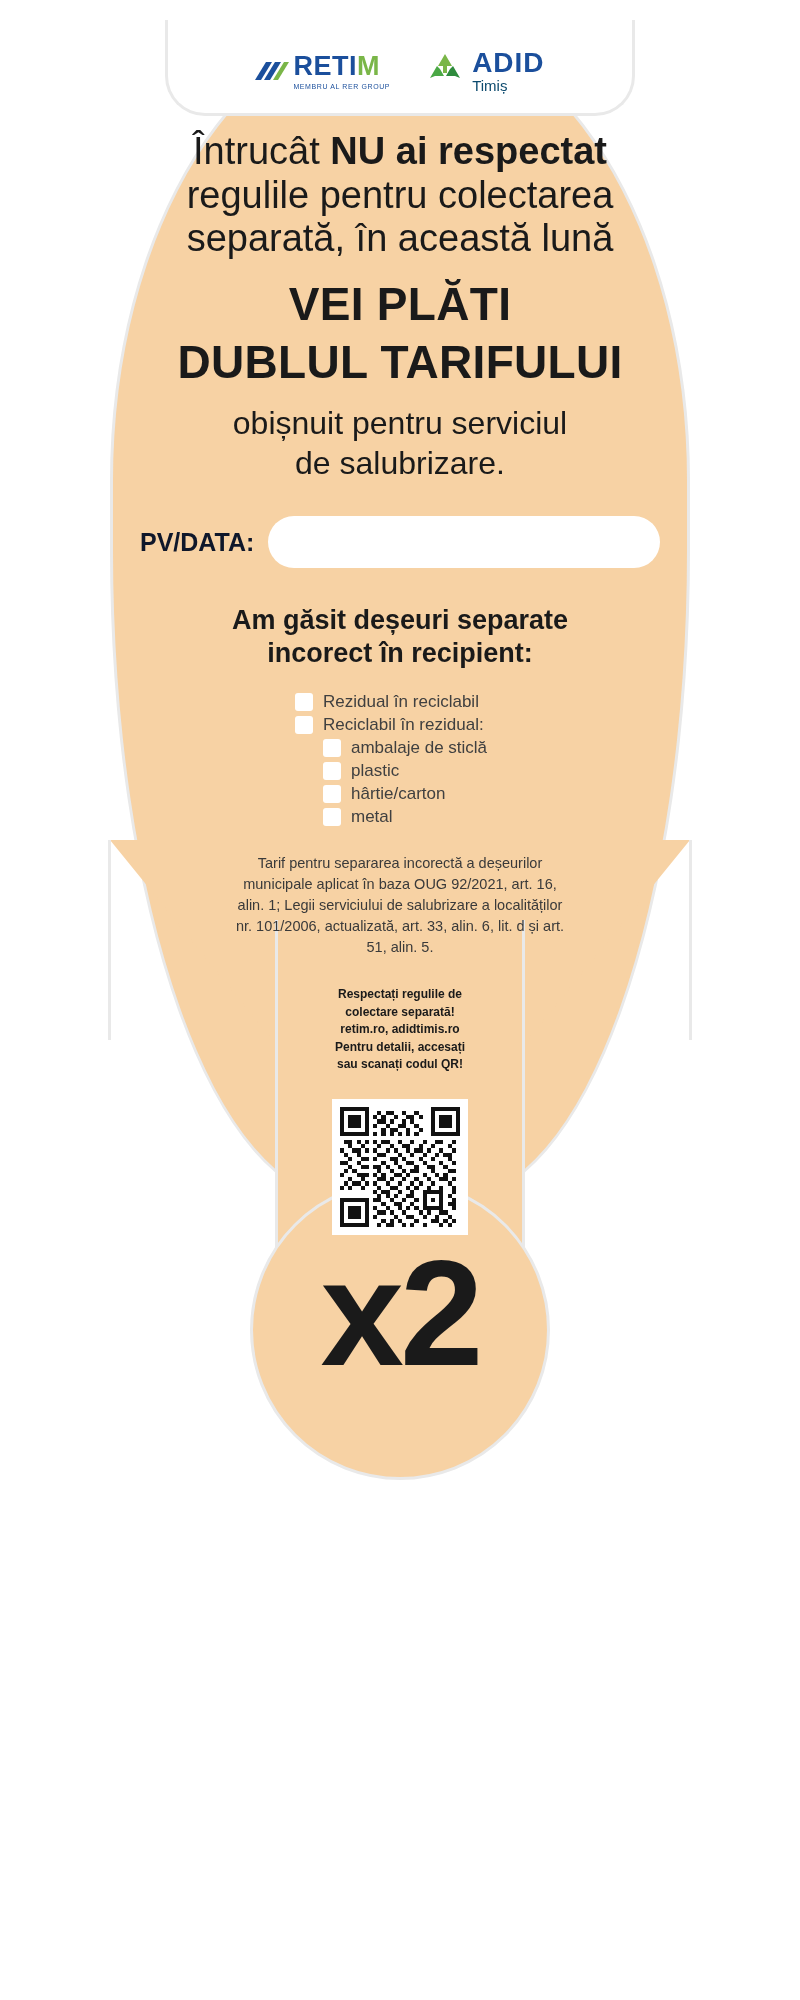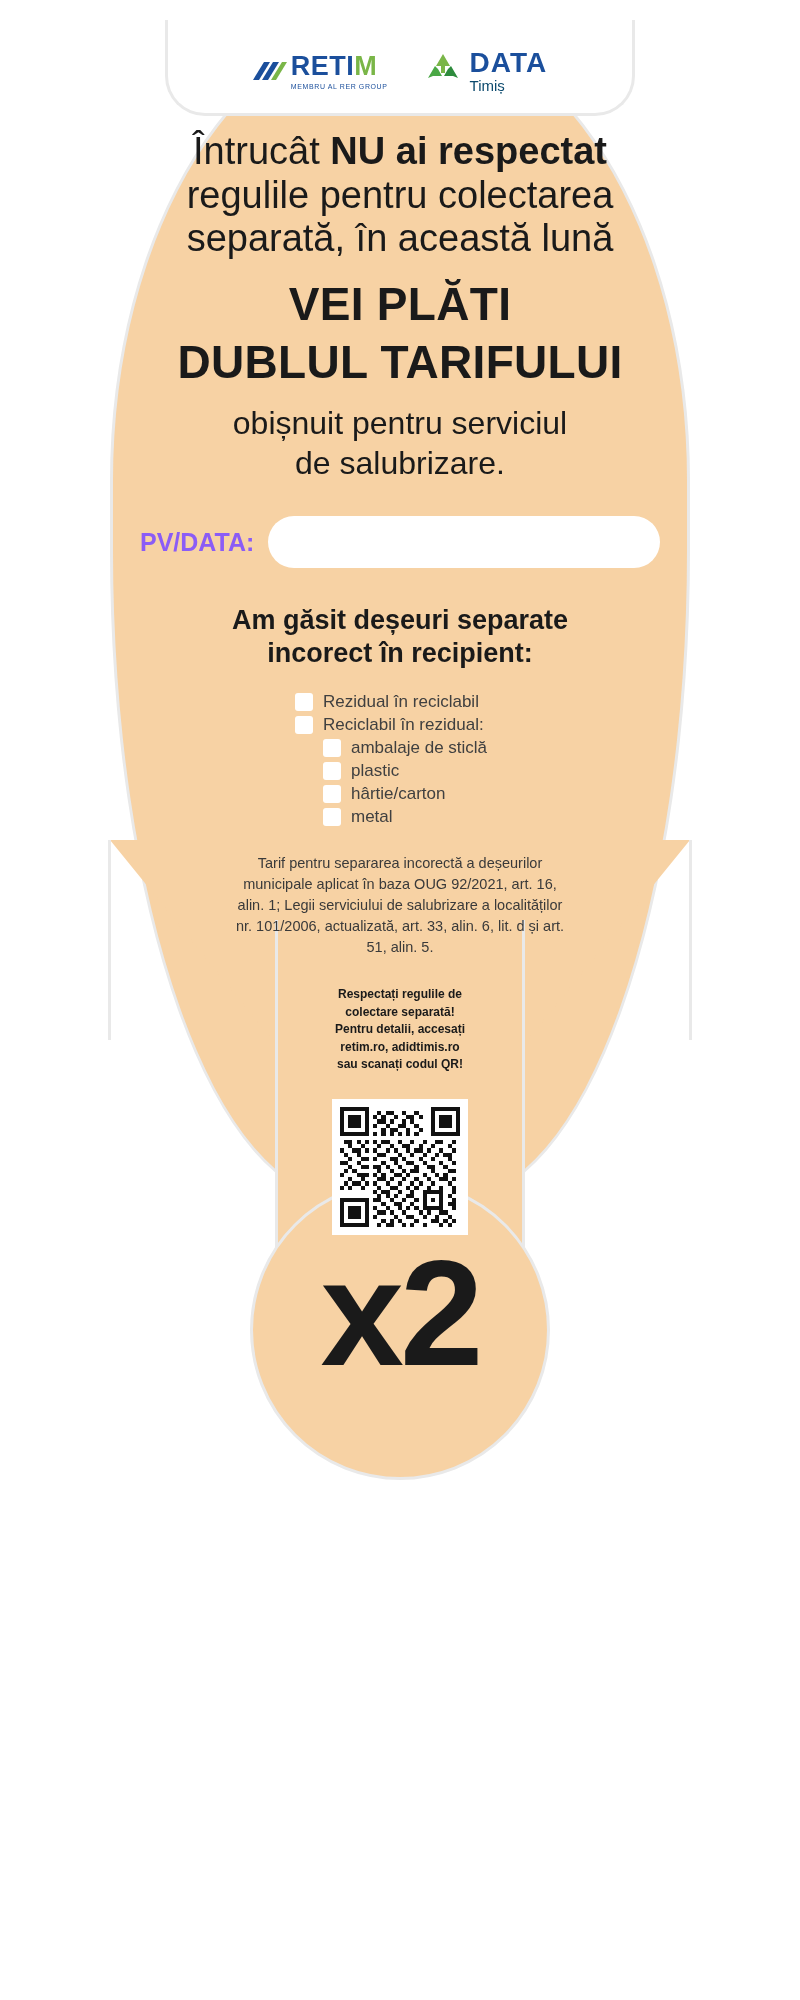--- a/index.html
+++ b/index.html
@@ -168,21 +168,21 @@
     display: flex;
     align-items: center;
     justify-content: center;
     gap: 14px;
     margin-top: 34px;
     padding: 0 30px;
   }
   .pv-label {
     font-size: 25px;
     font-weight: 700;
-    color: #8b5cf6;
+    color: #0f172a;
     white-space: nowrap;
   }
   .pv-field {
     flex: 1;
     height: 52px;
     background: #ffffff;
     border-radius: 26px;
     border: none;
     outline: none;
     font-size: 20px;
@@ -303,21 +303,21 @@
 
         <div class="logo-adid">
           <span>
             <svg width="38" height="34" viewBox="0 0 38 34">
               <path d="M19 2 L26 14 L21 14 L21 21 L17 21 L17 14 L12 14 Z" fill="#7ab648" transform="rotate(0 19 14)"></path>
               <path d="M4 26 L11 14 L14 17 L18 24 L9 24 Z" fill="#4aa845"></path>
               <path d="M34 26 L27 14 L24 17 L20 24 L29 24 Z" fill="#2e8b3d"></path>
             </svg>
           </span>
           <div class="adid-text">
-            <div class="adid-name">DATA</div>
+            <div class="adid-name">ADID</div>
             <div class="adid-sub">Timiș</div>
           </div>
         </div>
       </div>
 
       <div class="headline">
         <div class="h-line">
           <span>Întrucât </span><strong>NU ai respectat</strong>
         </div>
         <div class="h-line">regulile pentru colectarea</div>
@@ -363,22 +363,22 @@
           <span class="chk-box"></span>
           <span class="chk-label">metal</span>
         </div>
       </div>
 
       <div class="legal">Tarif pentru separarea incorectă a deșeurilor municipale aplicat în baza OUG 92/2021, art. 16, alin. 1; Legii serviciului de salubrizare a localităților nr. 101/2006, actualizată, art. 33, alin. 6, lit. d și art. 51, alin. 5.</div>
 
       <div class="cta">
         <div>Respectați regulile de</div>
         <div>colectare separată!</div>
+        <div>retim.ro, adidtimis.ro</div>
         <div>Pentru detalii, accesați</div>
-        <div>retim.ro, adidtimis.ro</div>
         <div>sau scanați codul QR!</div>
       </div>
 
       <div class="qr-holder">
         <svg width="120" height="120" viewBox="0 0 29 29" shape-rendering="crispEdges">
           <rect width="29" height="29" fill="#ffffff"></rect>
           <g fill="#111111">
 
             <rect x="0" y="0" width="7" height="1"></rect>
               <rect x="0" y="6" width="7" height="1"></rect>

